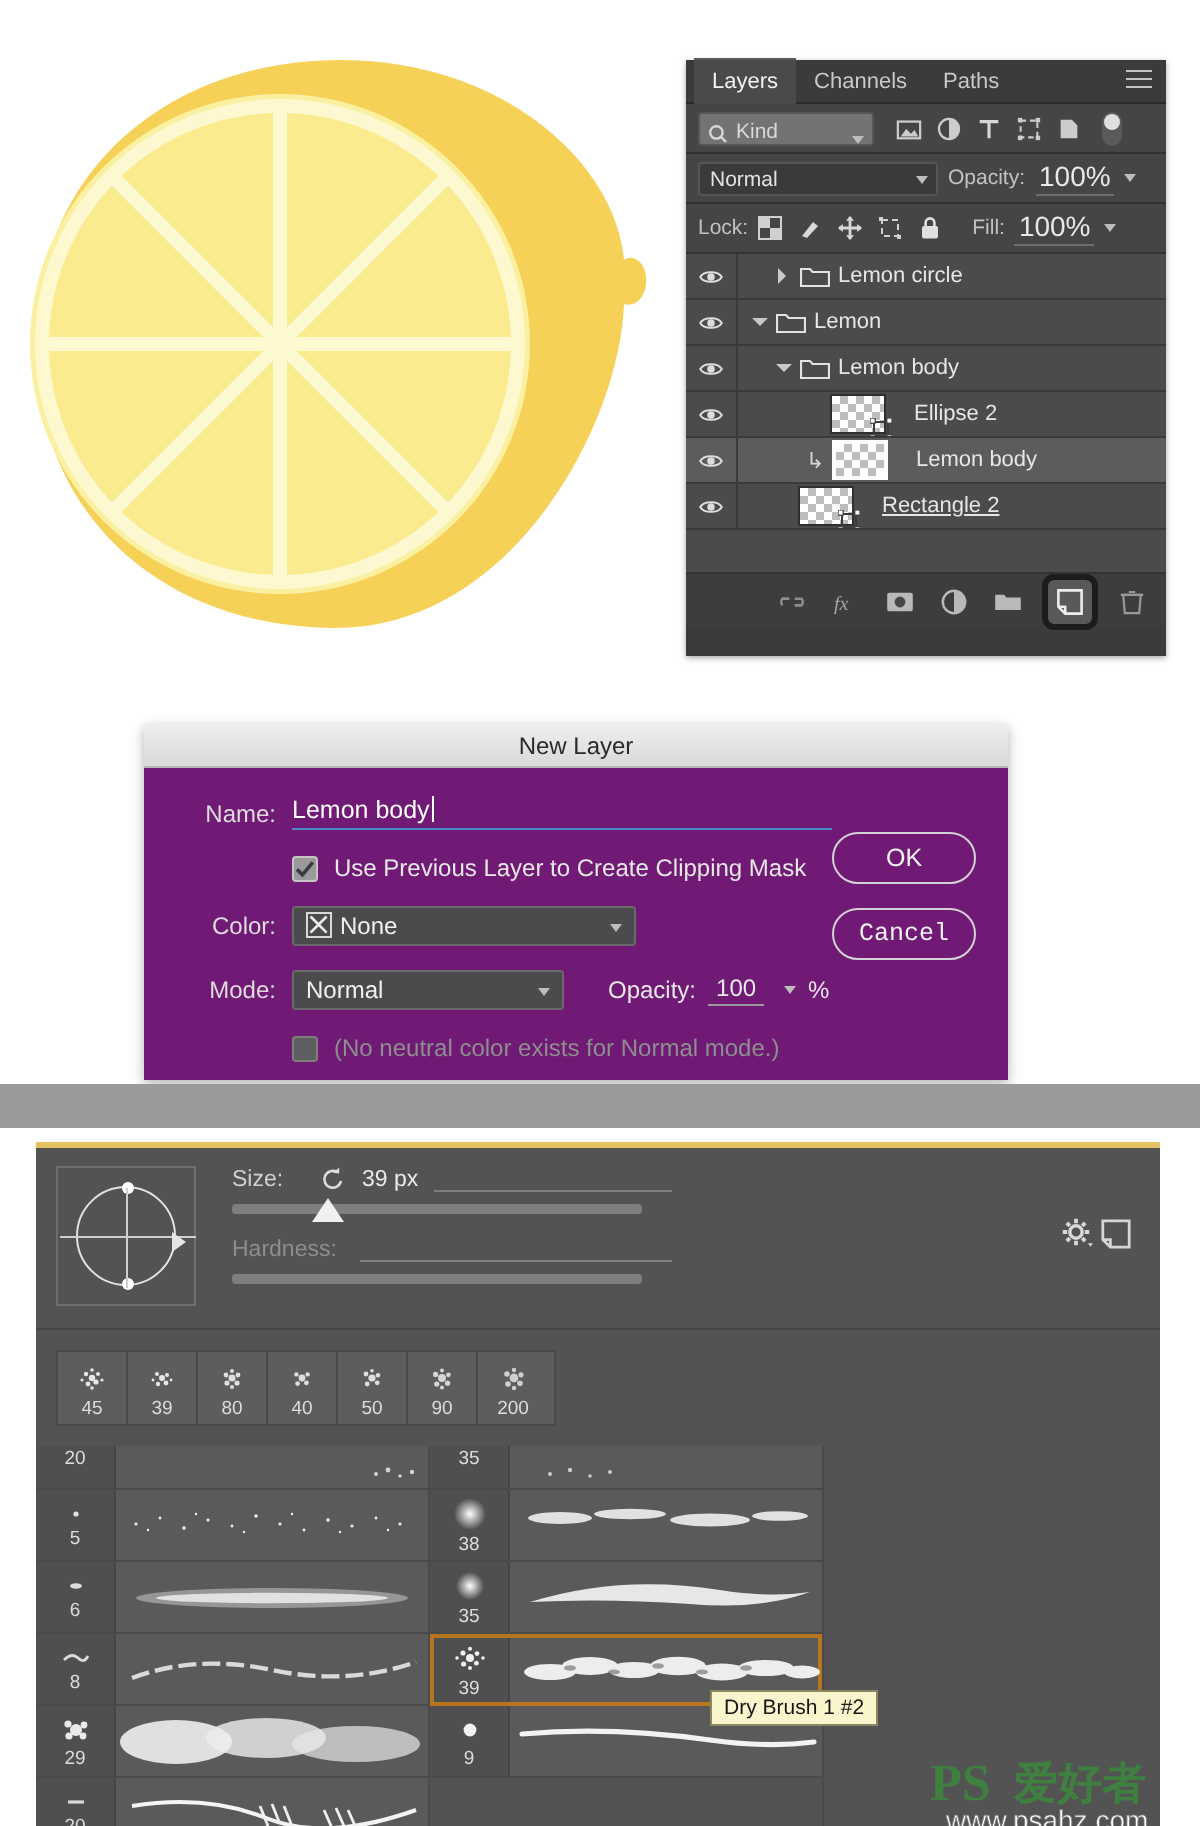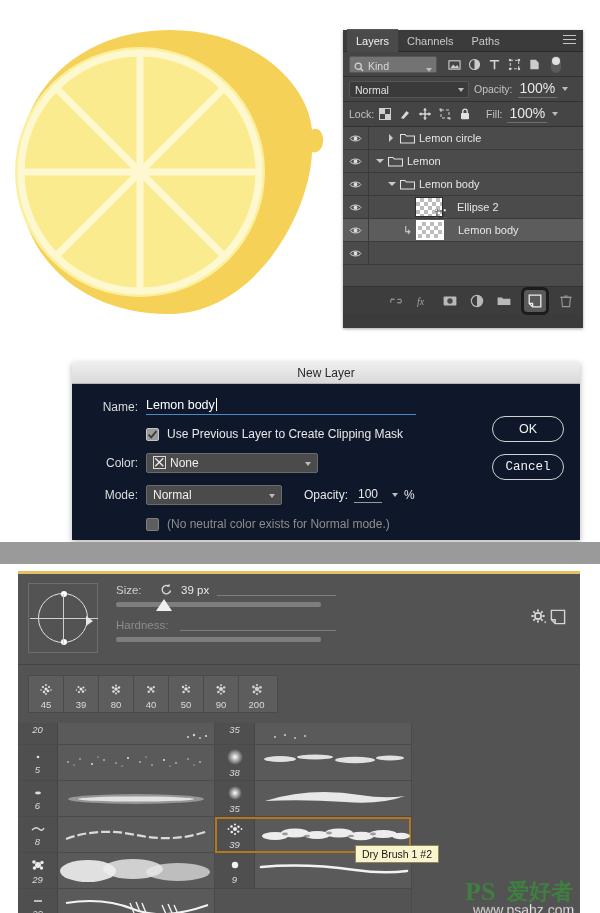--- a/index.html
+++ b/index.html
@@ -147,22 +147,22 @@
   .fbtn.highlight {
     outline: 3px solid #1c1c1c; border-radius: 3px;
     background: #595959; width: 22px; height: 22px;
     display: flex; align-items: center; justify-content: center; opacity: 1;
   }
   .fbtn.highlight svg { width: 14px; height: 14px; }
 
   
   .dialog {
     position: absolute; left: 72px; top: 350px;
-    width: 508px; height: 178px;
-    background: #0f172a; color: #e8e8e8;
+    width: 432px; height: 178px;
+    background: #701a75; color: #e8e8e8;
     font-size: 12px;
     box-shadow: 0 2px 6px rgba(0,0,0,.3);
   }
   .dlg-title {
     height: 22px; line-height: 22px; text-align: center;
     background: linear-gradient(#efefef, #d9d9d9);
     color: #2a2a2a; font-size: 12px;
     border-bottom: 1px solid #b5b5b5;
   }
   .dlg-body { position: relative; padding: 14px 0 0 0; height: 156px; }
@@ -263,21 +263,20 @@
   .grid-col { width: 197px; border-right: 1px solid #4a4a4a; }
   .brow {
     display: flex; align-items: center; height: 36px;
     border-bottom: 1px solid #4a4a4a; background: #5a5a5a;
   }
   .brow.sel { outline: 2px solid #b5761f; outline-offset: -2px; position: relative; z-index: 2; }
   .bnum-cell {
     width: 40px; height: 100%; background: #4f4f4f;
     display: flex; flex-direction: column; align-items: center; justify-content: center;
     border-right: 1px solid #454545;
-    font-style: italic;
   }
   .bnum { font-size: 9.5px; color: #dcdcdc; margin-top: 1px; }
   .bstroke { flex: 1; height: 100%; position: relative; overflow: hidden; }
   .tooltip {
     position: absolute; left: 355px; top: 833px;
     background: #fbf5cd; border: 1px solid #8c8760;
     color: #161616; font-size: 10.5px;
     padding: 2px 6px; white-space: nowrap; z-index: 40;
   }
   .watermark { position: absolute; left: 463px; top: 860px; width: 132px; height: 48px; z-index: 50; }
@@ -483,20 +482,32 @@
         <span class="layer-name" style="margin-left:10px">Lemon body</span>
       </div>
     </div>
 
     <div class="layer-item">
       <div class="eye-cell">
         <svg class="eye" viewBox="0 0 14 10">
           <path d="M1 5 C3 1.4 11 1.4 13 5 C11 8.6 3 8.6 1 5 Z" fill="none" stroke="#dcdcdc" stroke-width="1.1"></path>
           <circle cx="7" cy="5" r="2.1" fill="#dcdcdc"></circle>
         </svg>
+      </div>
+      <div class="layer-body" style="padding-left:30px">
+        <div class="thumb">
+          <svg class="badge" viewBox="0 0 11 11">
+            <rect x="2" y="2" width="7" height="7" fill="none" stroke="#3a3a3a" stroke-width="1"></rect>
+            <rect x="0" y="0" width="2.6" height="2.6" fill="#fff" stroke="#3a3a3a" stroke-width=".6"></rect>
+            <rect x="8.4" y="0" width="2.6" height="2.6" fill="#fff" stroke="#3a3a3a" stroke-width=".6"></rect>
+            <rect x="0" y="8.4" width="2.6" height="2.6" fill="#fff" stroke="#3a3a3a" stroke-width=".6"></rect>
+            <rect x="8.4" y="8.4" width="2.6" height="2.6" fill="#fff" stroke="#3a3a3a" stroke-width=".6"></rect>
+          </svg>
+        </div>
+        <span class="layer-name underline" style="margin-left:10px">Rectangle 2</span>
       </div>
     </div>
   </div>
 
   <div class="lp-footer">
     <svg class="fbtn" viewBox="0 0 14 14">
       <path d="M5 7 A2.4 2.4 0 0 1 5 7 M2.2 8.6 A2.6 2.6 0 0 1 2.2 5.4 H5.6 M8.4 5.4 H11.8 A2.6 2.6 0 0 1 11.8 8.6 H8.4" fill="none" stroke="#9d9d9d" stroke-width="1.2"></path>
       <path d="M2.2 5.4 H5.6 M8.4 8.6 H11.8" stroke="#9d9d9d" stroke-width="1.2"></path>
     </svg>
     <svg class="fbtn" viewBox="0 0 14 14">

